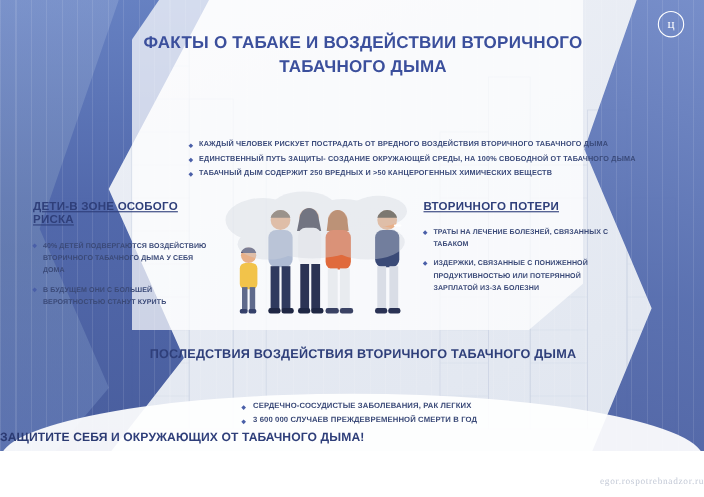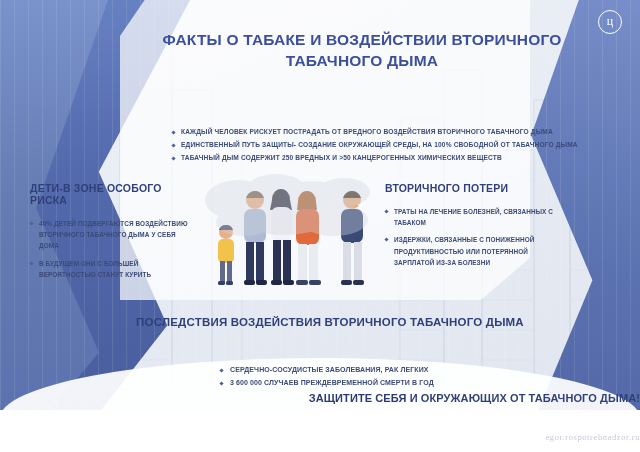--- a/index.html
+++ b/index.html
@@ -124,21 +124,20 @@
     position: absolute;
     left: 130px;
     top: 30px;
     width: 400px;
     text-align: center;
     color: #3b4f9c;
     font-size: 15.5px;
     font-weight: bold;
     line-height: 1.35;
     letter-spacing: 0.2px;
-    margin-left: 32px;
   }
   .bullets-top {
     position: absolute;
     left: 132px;
     top: 110px;
     width: 420px;
   }
   .bullets-top li {
     color: #3a4a7a;
     font-size: 6.6px;
@@ -157,20 +156,21 @@
     width: 3px;
     height: 3px;
     background: #4a5fa8;
     transform: rotate(45deg);
   }
   .col-heading {
     color: #2f3f7a;
     font-size: 10.5px;
     font-weight: bold;
     letter-spacing: 0.2px;
+    text-decoration: underline;
   }
   .col-left {
     position: absolute;
     left: 30px;
     top: 182px;
     width: 165px;
   }
   .col-right {
     position: absolute;
     left: 385px;
@@ -240,21 +240,21 @@
     width: 3px;
     height: 3px;
     background: #4a5fa8;
     transform: rotate(45deg);
   }
   .cta {
     position: absolute;
     left: 0;
     right: 0;
     top: 392px;
-    text-align: right;
+    text-align: left;
     color: #2f3f7a;
     font-size: 11px;
     font-weight: bold;
     letter-spacing: 0.1px;
   }
   .cta .cta-strong { color: #2b3a72; }
   .footer-url {
     position: absolute;
     left: 0;
     right: 0;

